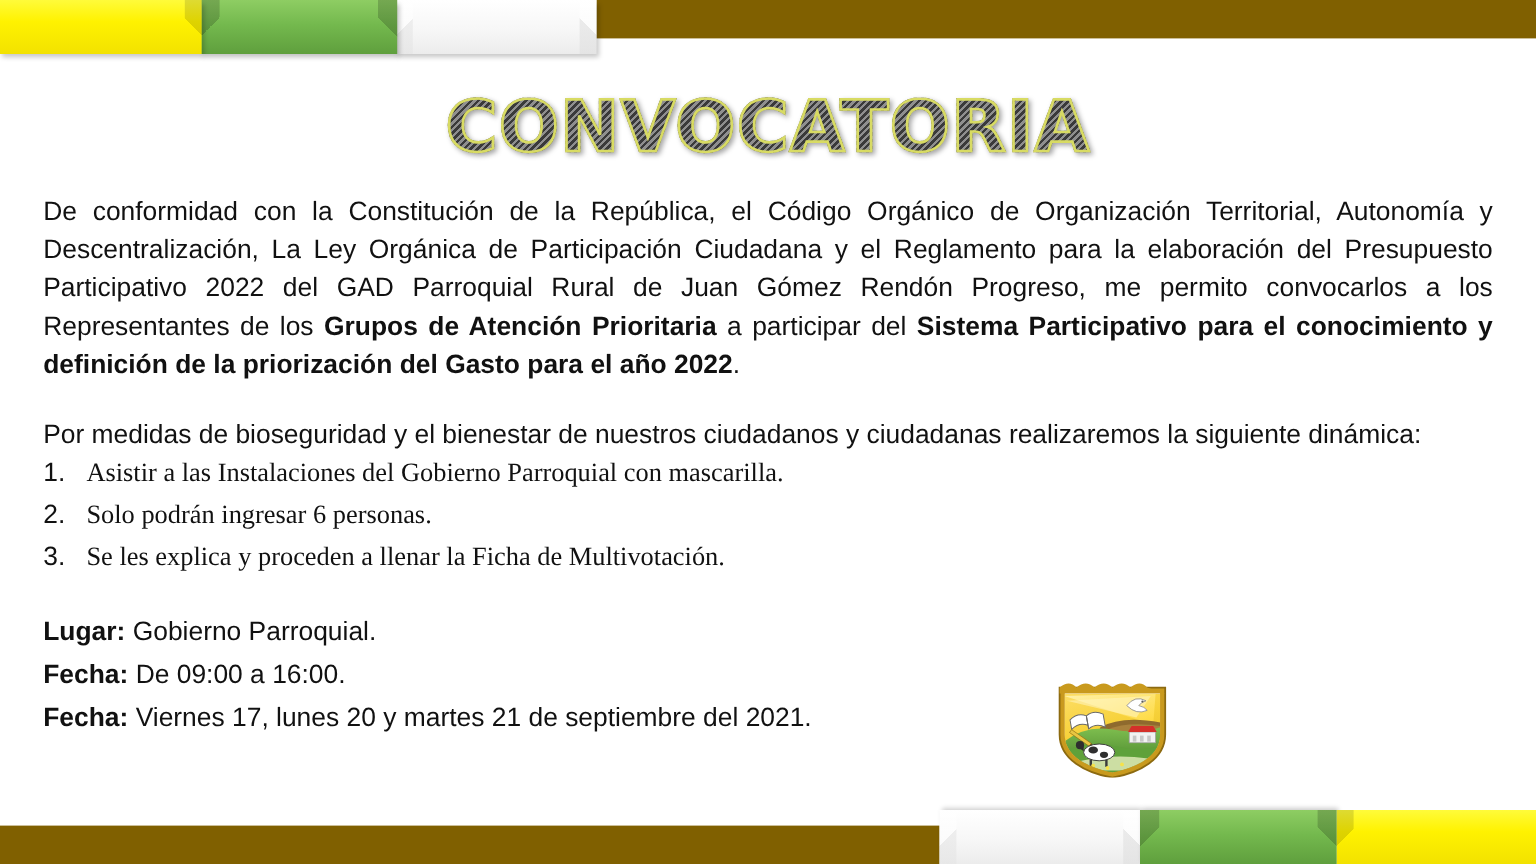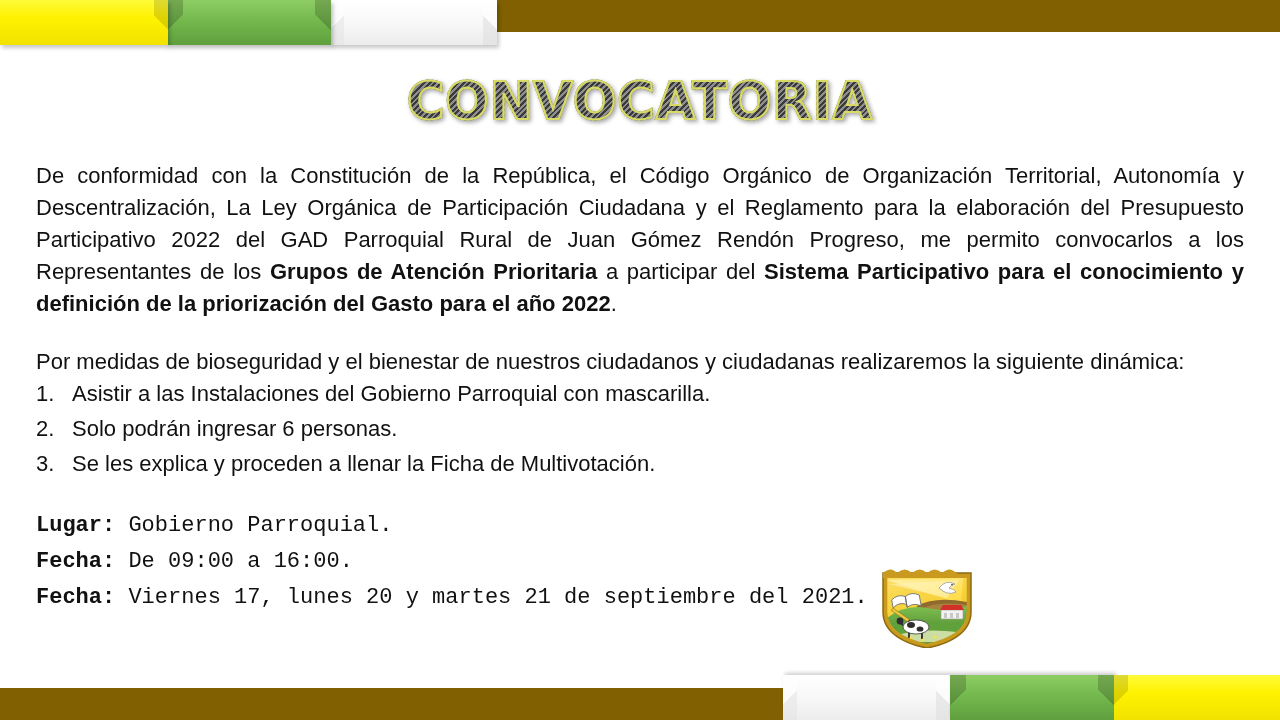--- a/index.html
+++ b/index.html
@@ -169,21 +169,21 @@
     position: absolute;
     left: 0; top: 76px;
     width: 1280px;
     text-align: center;
   }
   .title {
     display: inline-block;
     position: relative;
     font-family: "DejaVu Sans", "Liberation Sans", sans-serif;
     font-weight: bold;
-    font-size: 51px;
+    font-size: 59px;
     letter-spacing: 1px;
     line-height: 1;
     color: #4d4d4d;
     background-image: repeating-linear-gradient(
         135deg,
         #3a3a3a 0px, #3a3a3a 2px,
         #8f8f8f 2px, #8f8f8f 4px);
     -webkit-background-clip: text;
     background-clip: text;
     -webkit-text-fill-color: transparent;
@@ -218,27 +218,26 @@
   }
   .list li {
     display: flex;
     align-items: baseline;
     margin: 0 0 3px 0;
   }
   .list li .num {
     width: 36px;
     flex: 0 0 36px;
   }
-  .list li .txt { flex: 1 1 auto; }
+  .list li .txt { flex: 1 1 auto; font-family: Liberation Serif, serif; }
 
   .details { margin: 0; }
   .details .row {
     margin: 0 0 4px 0;
     white-space: nowrap;
-    font-family: Liberation Mono, monospace;
   }
   .details .row .lbl { font-weight: bold; }
 
   
   .logo {
     position: absolute;
     left: 877px;
     top: 566px;
     width: 376px;
     height: 84px;

